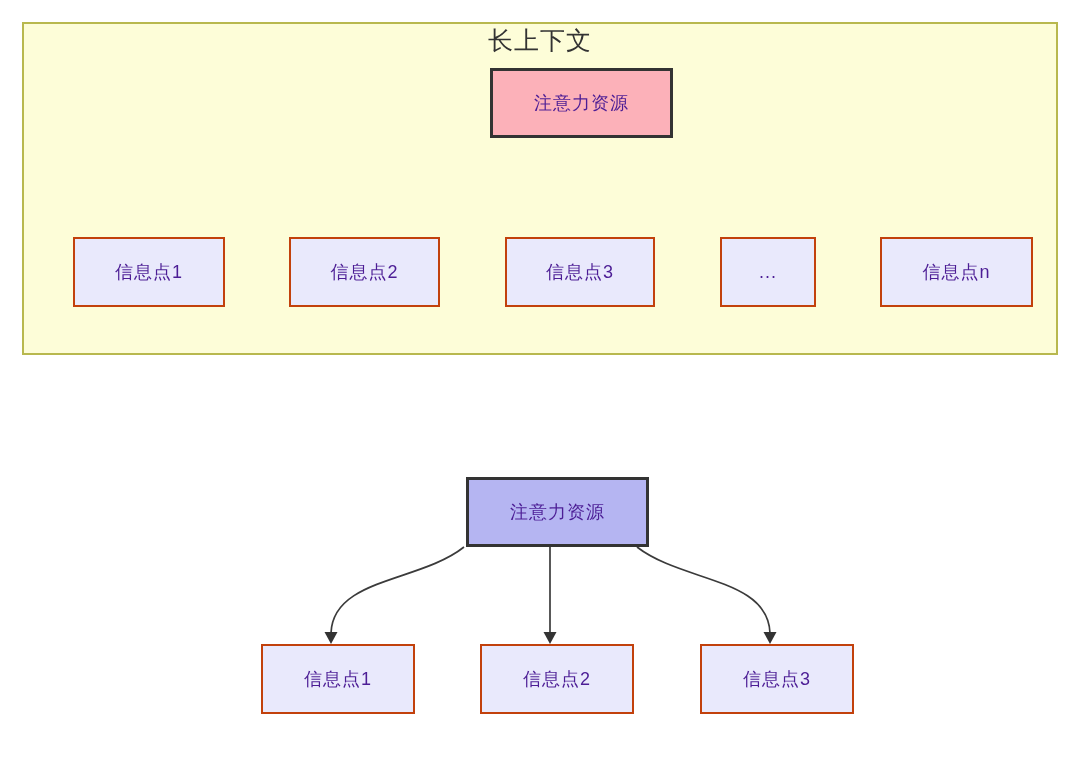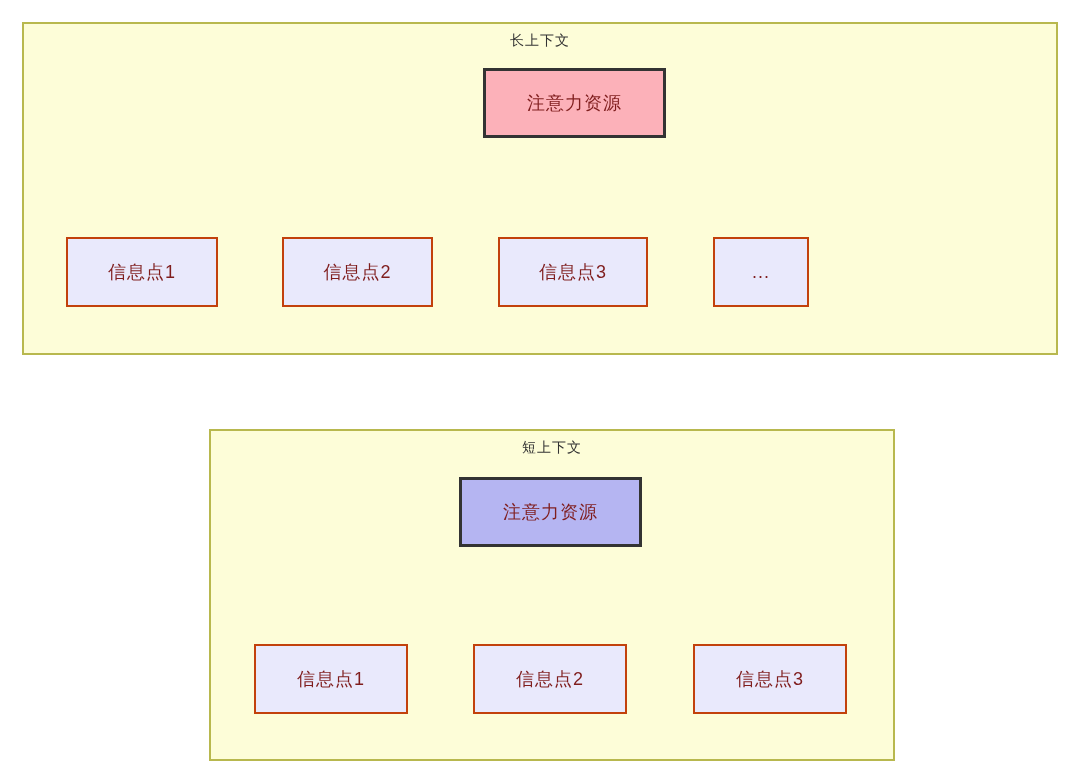--- a/index.html
+++ b/index.html
@@ -13,34 +13,35 @@
   .panel{
     position:absolute;
     background:#fdfdd8;
     border:2px solid #b8b84e;
     box-sizing:border-box;
   }
   .panel-title{
     position:absolute;
     top:3px;left:0;width:100%;
     text-align:center;
-    font-size:14px;
+    font-size:25px;
     line-height:26px;
     color:#333333;
     letter-spacing:1px;
   }
   .node{
     position:absolute;
     box-sizing:border-box;
     display:flex;
     align-items:center;
     justify-content:center;
     font-size:18px;
-    color:#7f1d1d;
+    color:#4c1d95;
     letter-spacing:1px;
+    margin-left:7px;
   }
   .root-node{
     border:3px solid #333333;
   }
   .info-node{
     background:#e9e9fc;
     border:2px solid #c2410c;
   }
   #arrows{
     position:absolute;
@@ -76,25 +77,23 @@
       <path d="M464,547 C420,582 333,578 331,633" class="arrow-line"></path>
       <path d="M324.5,632 L337.5,632 L331,644 Z" class="arrow-head"></path>
       <path d="M550,547 L550,633" class="arrow-line"></path>
       <path d="M543.5,632 L556.5,632 L550,644 Z" class="arrow-head"></path>
       <path d="M637,547 C682,582 768,578 770,633" class="arrow-line"></path>
       <path d="M763.5,632 L776.5,632 L770,644 Z" class="arrow-head"></path>
     </svg>
   <section class="panel" id="panel-0" style="left: 22px; top: 22px; width: 1036px; height: 333px;">
     <div class="panel-title">长上下文</div>
   </section>
-  <section class="panel" id="panel-1" style="left: 209px; top: 429px; width: 686px; height: 332px;">
-    <div class="panel-title">短上下文</div>
-  </section>
 <div class="node root-node" style="left: 483px; top: 68px; width: 183px; height: 70px; background: rgb(252, 177, 185);">注意力资源</div>
     <div class="node info-node" style="left: 66px; top: 237px; width: 152px; height: 70px;">信息点1</div>
     <div class="node info-node" style="left: 282px; top: 237px; width: 151px; height: 70px;">信息点2</div>
     <div class="node info-node" style="left: 498px; top: 237px; width: 150px; height: 70px;">信息点3</div>
     <div class="node info-node" style="left: 713px; top: 237px; width: 96px; height: 70px;">...</div>
+    <div class="node info-node" style="left: 873px; top: 237px; width: 153px; height: 70px;">信息点n</div>
     <div class="node root-node" style="left: 459px; top: 477px; width: 183px; height: 70px; background: rgb(181, 181, 242);">注意力资源</div>
     <div class="node info-node" style="left: 254px; top: 644px; width: 154px; height: 70px;">信息点1</div>
     <div class="node info-node" style="left: 473px; top: 644px; width: 154px; height: 70px;">信息点2</div>
     <div class="node info-node" style="left: 693px; top: 644px; width: 154px; height: 70px;">信息点3</div>
   </div>
 
 </body></html>

